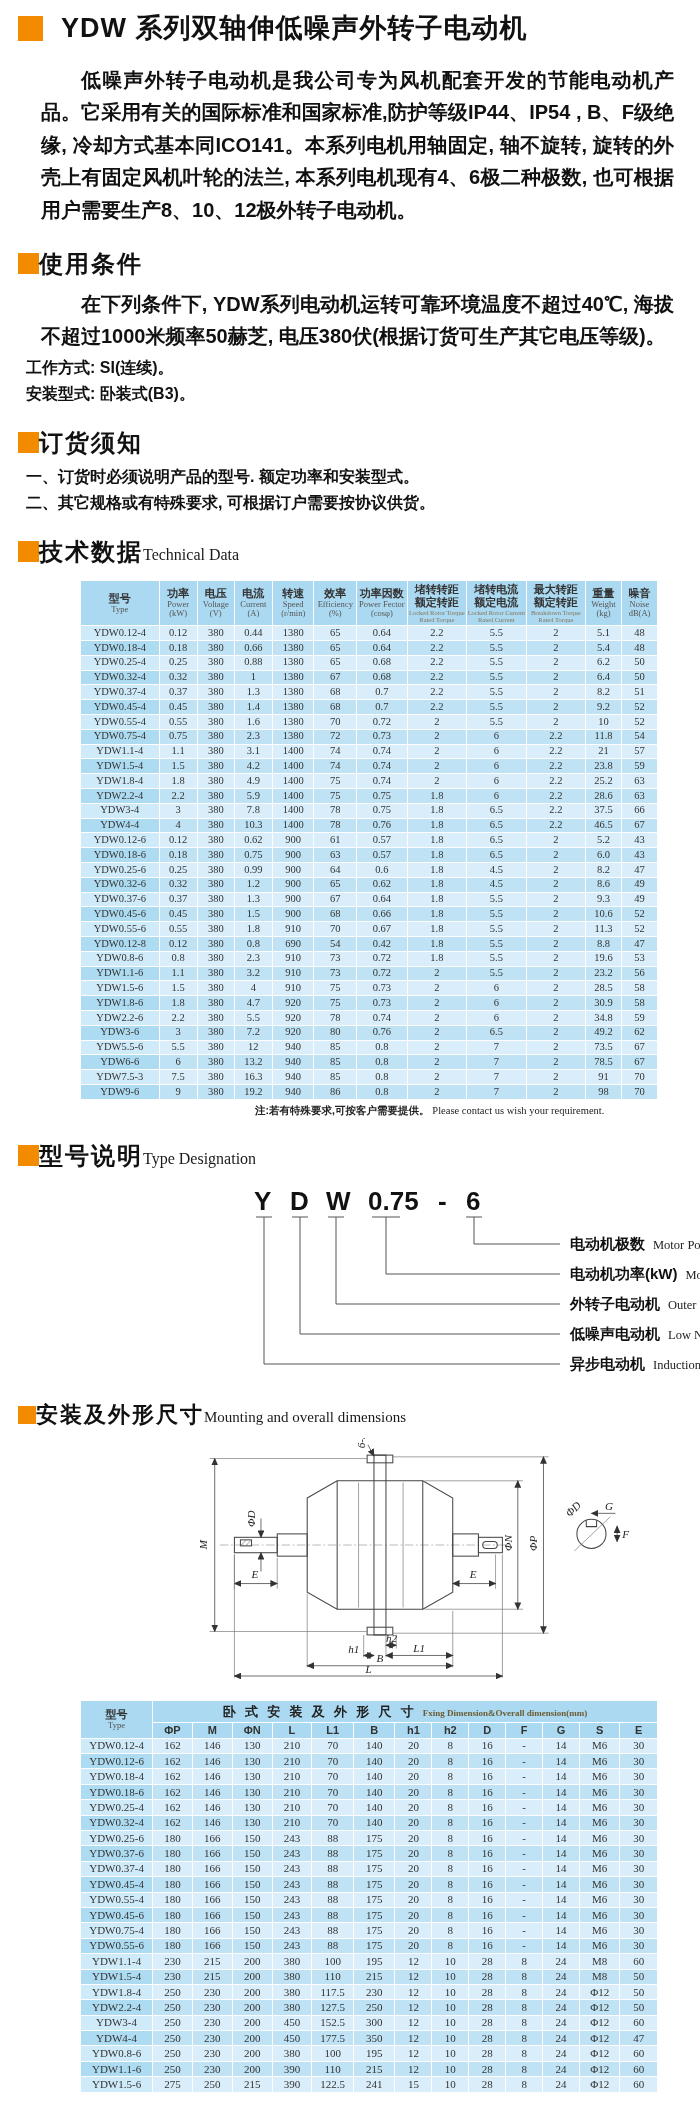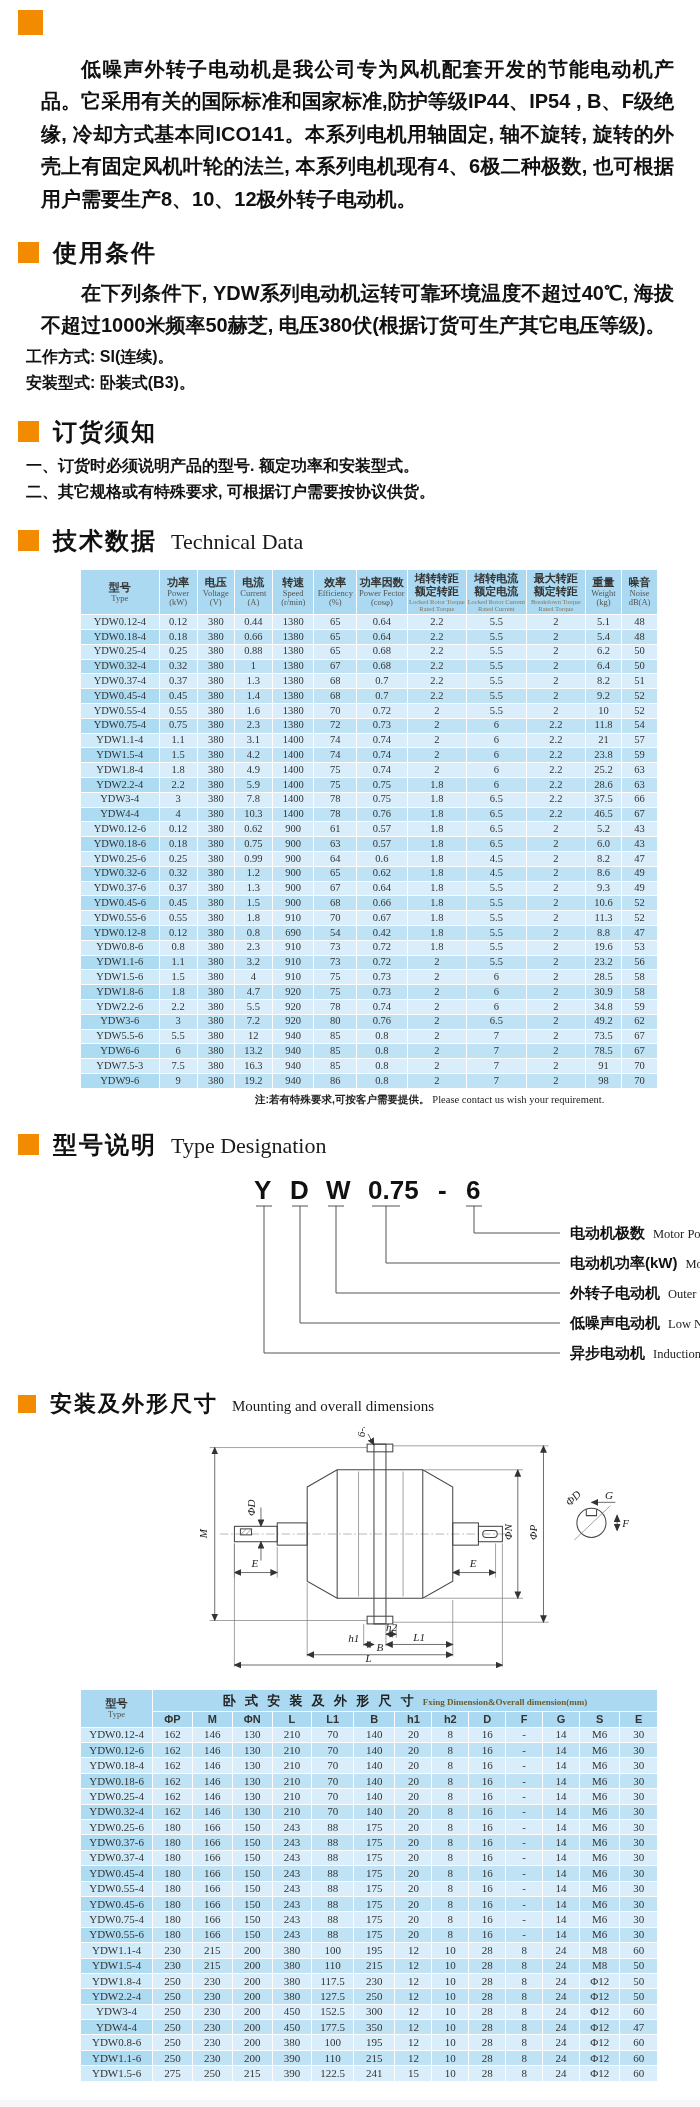--- a/index.html
+++ b/index.html
@@ -2,24 +2,24 @@
 <html><head>
 <meta charset="utf-8">
 <style>
   :root{ --orange:#F28B00; --hdrblue:#ABD9F1; --rowlight:#D9EEFA; --rowdark:#BFE3F4; }
   html,body{margin:0;padding:0;background:#f6f6f6;}
   .page{width:700px;margin:0 auto;background:#fff;font-family:"Liberation Sans",sans-serif;color:#111;overflow:hidden;padding-bottom:18px;}
   
   .main-title{display:flex;align-items:center;gap:18px;padding:10px 20px 0 18px;}
   .bullet{width:25px;height:25px;background:var(--orange);flex:0 0 auto;}
   .main-title .t{font-size:27px;font-weight:bold;letter-spacing:1px;}
-  .section-head{display:flex;align-items:baseline;gap:14px;margin:22px 0 8px 18px;}
+  .section-head{display:flex;align-items:baseline;gap:0;margin:22px 0 8px 18px;}
   .section-head .bullet{width:21px;height:21px;align-self:center;}
   .sec-zh{font-size:24px;font-weight:bold;letter-spacing:2px;}
-  .sec-en{font-size:22px;font-family:"Liberation Serif",serif;color:#1a1a1a;}
+  .sec-en{font-size:16px;font-family:"Liberation Serif",serif;color:#1a1a1a;}
   .section-head.small .bullet{width:18px;height:18px;}
   .section-head.small .sec-zh{font-size:22px;}
   .section-head.small .sec-en{font-size:15px;text-align:right;}
   
   .para{margin:6px 26px 0 41px;font-size:20px;line-height:1.62;font-weight:600;text-align:justify;}
   .para.first{margin-top:18px;}
   .indent{text-indent:2em;}
   .cond-line{margin:5px 26px 0 26px;font-size:16px;font-weight:600;}
   
   table.blue{border-collapse:collapse;margin:12px 0 0 80px;width:578px;font-family:"Liberation Serif",serif;table-layout:fixed;}
@@ -50,20 +50,21 @@
   .td-zh{font-family:"Liberation Sans",sans-serif;font-weight:bold;font-size:15px;fill:#111;}
   .td-en{font-family:"Liberation Serif",serif;font-size:12.5px;fill:#222;font-weight:normal;}
 </style>
 </head>
 <body>
 
 <div class="page">
 
   <div class="main-title">
     <div class="bullet"></div>
+    <div class="t">YDW 系列双轴伸低噪声外转子电动机</div>
   </div>
 
   <p class="para first indent">低噪声外转子电动机是我公司专为风机配套开发的节能电动机产品。它采用有关的国际标准和国家标准,防护等级IP44、IP54 , B、F级绝缘, 冷却方式基本同ICO141。本系列电机用轴固定, 轴不旋转, 旋转的外壳上有固定风机叶轮的法兰, 本系列电机现有4、6极二种极数, 也可根据用户需要生产8、10、12极外转子电动机。</p>
 
   <div class="section-head">
     <div class="bullet"></div>
     <div class="sec-zh">使用条件</div>
   </div>
   <p class="para indent">在下列条件下, YDW系列电动机运转可靠环境温度不超过40℃, 海拔不超过1000米频率50赫芝, 电压380伏(根据订货可生产其它电压等级)。</p>
   <p class="cond-line">工作方式: SI(连续)。</p>

